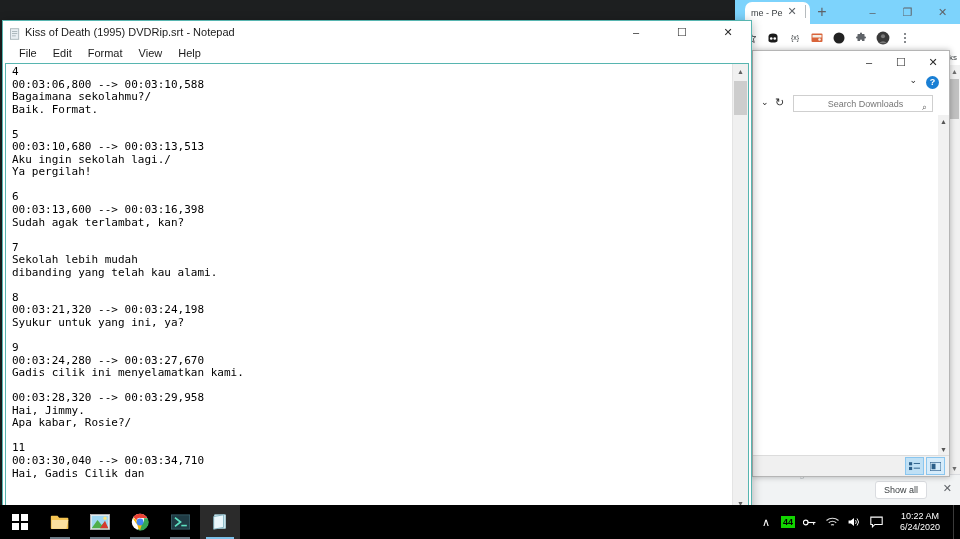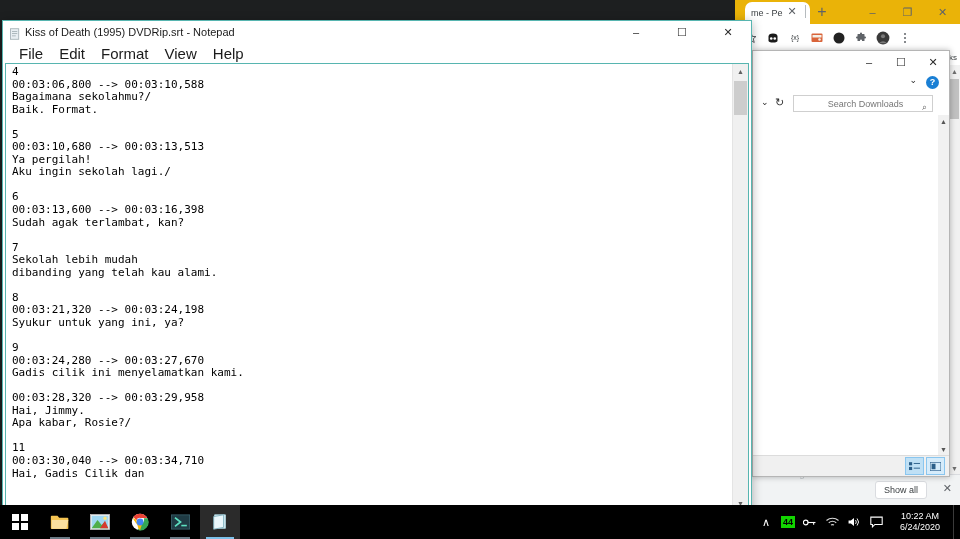--- a/index.html
+++ b/index.html
@@ -18,21 +18,21 @@
 
   
   #chrome-window {
     position: absolute;
     left: 735px; top: 0; width: 225px; height: 505px;
     background: #ffffff;
     overflow: hidden;
   }
   .chrome-tabstrip {
     position: absolute; left: 0; top: 0; width: 225px; height: 24px;
-    background: #eab308;
+    background: #7dd3fc;
   }
   .chrome-tab {
     position: absolute; left: 10px; top: 2px; width: 65px; height: 22px;
     background: #ffffff;
     border-radius: 7px 7px 0 0;
     font-size: 9px; color: #3c4043;
     line-height: 22px;
     padding-left: 6px;
     box-sizing: border-box;
     white-space: nowrap;
@@ -262,21 +262,21 @@
     display: flex; align-items: center; justify-content: center;
     font-size: 11px; color: #2b2b2b;
   }
   .np-menubar {
     position: absolute; left: 0; top: 22px; right: 0; height: 20px;
     background: #ffffff;
     display: flex; align-items: center;
     padding-left: 8px;
   }
   .np-menu-item {
-    font-size: 15px; color: #1b1b1b;
+    font-size: 11px; color: #1b1b1b;
     padding: 2px 8px;
     white-space: nowrap;
   }
   .np-client {
     position: absolute; left: 2px; top: 42px; right: 2px; bottom: 2px;
     background: #ffffff;
     border: 1px solid #57b5b0;
     box-sizing: border-box;
     overflow: hidden;
   }
@@ -552,22 +552,22 @@
     <div class="np-client">
 
       <div class="np-textarea" id="np-text">
           <div class="np-line">4</div>
           <div class="np-line">00:03:06,800 --&gt; 00:03:10,588</div>
           <div class="np-line">Bagaimana sekolahmu?/</div>
           <div class="np-line">Baik. Format.</div>
           <div class="np-line">&nbsp;</div>
           <div class="np-line">5</div>
           <div class="np-line">00:03:10,680 --&gt; 00:03:13,513</div>
+          <div class="np-line">Aku ingin sekolah lagi./</div>
           <div class="np-line">Ya pergilah!</div>
-          <div class="np-line">Aku ingin sekolah lagi./</div>
           <div class="np-line">&nbsp;</div>
           <div class="np-line">6</div>
           <div class="np-line">00:03:13,600 --&gt; 00:03:16,398</div>
           <div class="np-line">Sudah agak terlambat, kan?</div>
           <div class="np-line">&nbsp;</div>
           <div class="np-line">7</div>
           <div class="np-line">Sekolah lebih mudah</div>
           <div class="np-line">dibanding yang telah kau alami.</div>
           <div class="np-line">&nbsp;</div>
           <div class="np-line">8</div>

